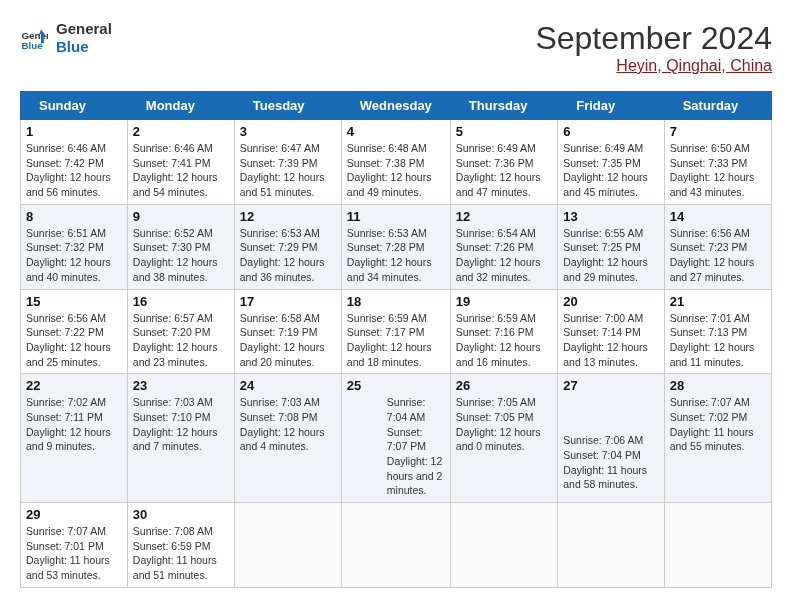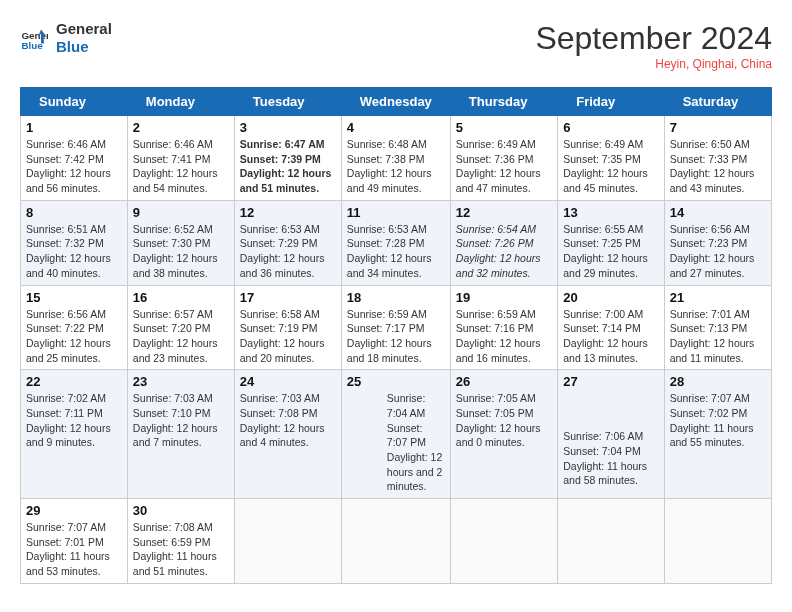--- a/index.html
+++ b/index.html
@@ -27,22 +27,23 @@
     }
     .title-block {
       text-align: right;
     }
     .month-title {
       font-size: 32px;
       color: #333;
       font-weight: normal;
     }
     .location {
-      font-size: 12px;
-      color: #ef4444;
+      font-size: 16px;
+      color: #7f1d1d;
+      text-decoration: underline;
     }
     .calendar {
       width: 100%;
       border-collapse: collapse;
       font-size: 11px;
     }
     .calendar th {
       background: #1a6bb5;
       color: white;
       padding: 6px 18px;
@@ -122,21 +123,21 @@
 Daylight: 12 hours and 56 minutes.</div>
         </td>
         <td>
           <span class="day-num">2</span>
           <div class="cell-text" style="white-space: pre-line;">Sunrise: 6:46 AM
 Sunset: 7:41 PM
 Daylight: 12 hours and 54 minutes.</div>
         </td>
         <td>
           <span class="day-num">3</span>
-          <div class="cell-text" style="white-space: pre-line; font-weight: bold;">Sunrise: 6:47 AM
+          <div class="cell-text" style="white-space: pre-line;">Sunrise: 6:47 AM
 Sunset: 7:39 PM
 Daylight: 12 hours and 51 minutes.</div>
         </td>
         <td>
           <span class="day-num">4</span>
           <div class="cell-text" style="white-space: pre-line;">Sunrise: 6:48 AM
 Sunset: 7:38 PM
 Daylight: 12 hours and 49 minutes.</div>
         </td>
         <td>
@@ -178,21 +179,21 @@
 Daylight: 12 hours and 36 minutes.</div>
         </td>
         <td>
           <span class="day-num">11</span>
           <div class="cell-text" style="white-space: pre-line;">Sunrise: 6:53 AM
 Sunset: 7:28 PM
 Daylight: 12 hours and 34 minutes.</div>
         </td>
         <td>
           <span class="day-num">12</span>
-          <div class="cell-text" style="white-space: pre-line; font-style: italic;">Sunrise: 6:54 AM
+          <div class="cell-text" style="white-space: pre-line;">Sunrise: 6:54 AM
 Sunset: 7:26 PM
 Daylight: 12 hours and 32 minutes.</div>
         </td>
         <td>
           <span class="day-num">13</span>
           <div class="cell-text" style="white-space: pre-line;">Sunrise: 6:55 AM
 Sunset: 7:25 PM
 Daylight: 12 hours and 29 minutes.</div>
         </td>
         <td>

